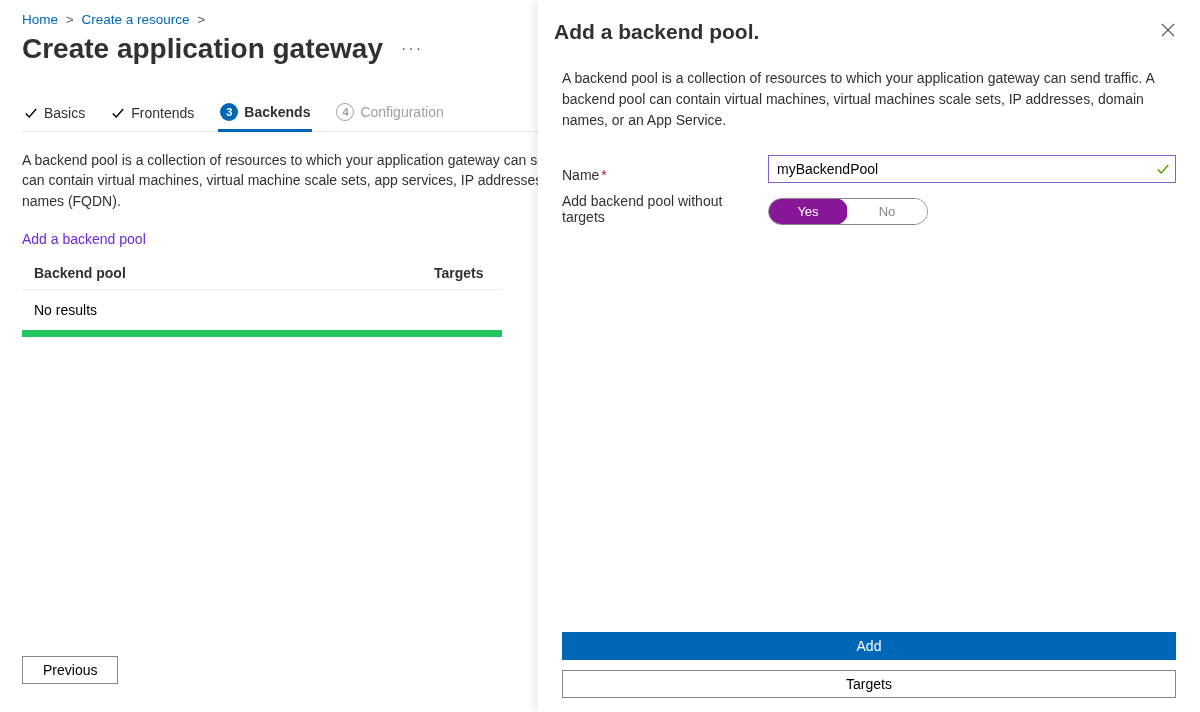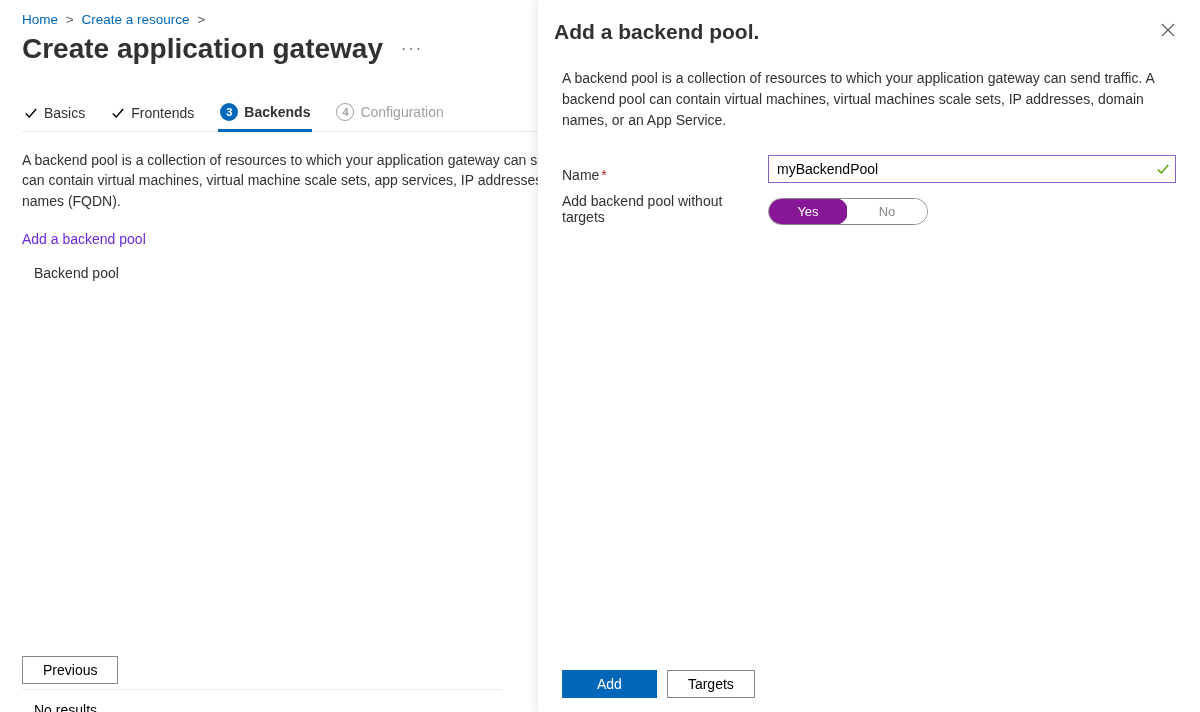--- a/index.html
+++ b/index.html
@@ -33,21 +33,21 @@
     .tab { display: flex; align-items: center; gap: 6px; padding: 8px 2px 10px 2px; cursor: pointer; color: #323130; font-size: 14px; }
     .tab.active { font-weight: 600; border-bottom: 3px solid #0067b8; margin-bottom: -1px; padding-bottom: 8px;}
     .tab.disabled { color: #a19f9d; cursor: default; }
     .tab .check { width: 14px; height: 14px; stroke: #000; }
     .tab .num-badge { width: 18px; height: 18px; border-radius: 50%; display: inline-flex; align-items: center; justify-content: center; font-size: 11px; font-weight: 600; }
     .tab .num-badge.blue { background: #0067b8; color: #fff; }
     .tab .num-badge.gray { border: 1px solid #a19f9d; color: #a19f9d; background: #fff;}
     .desc { color: #323130; line-height: 1.45; margin-bottom: 20px; max-width: 680px;}
     .link { color: #6d28d9; cursor: pointer; display: inline-block; margin-bottom: 10px;}
     .table { width: 480px; }
-    .table .thead { display: flex; font-weight: 400; padding: 8px 12px; border-bottom: 1px solid #edebe9; flex-direction: column;}
+    .table .thead { display: flex; font-weight: 700; padding: 8px 12px; border-bottom: 1px solid #edebe9;}
     .table .thead .col1 { flex: 0 0 400px; }
     .table .tbody { padding: 12px; color: #000000; border-bottom: 7px solid #22c55e;}
     
     .footer {
       position: absolute;
       bottom: 28px;
       left: 22px;
       display: flex;
       gap: 10px;
     }
@@ -102,20 +102,21 @@
       display:flex; align-items:center; justify-content:center;
       font-size: 13px;
       cursor: pointer;
       color: #8a8886;
       background: #fff;
     }
     .pill-opt.active { background: #881798; color: #fff; border-radius: 999px; margin: -1px; font-weight: 400;}
     .blade-footer {
       display: flex; gap: 10px;
       padding: 14px 24px 14px 24px;
+      flex-direction: column;
     }
     .btn-primary {
       height: 28px; padding: 0 34px;
       background: #0067b8; color: #fff;
       border: 1px solid #0067b8;
       cursor: pointer;
       font-size: 14px;
     }
   </style>
 </head>

